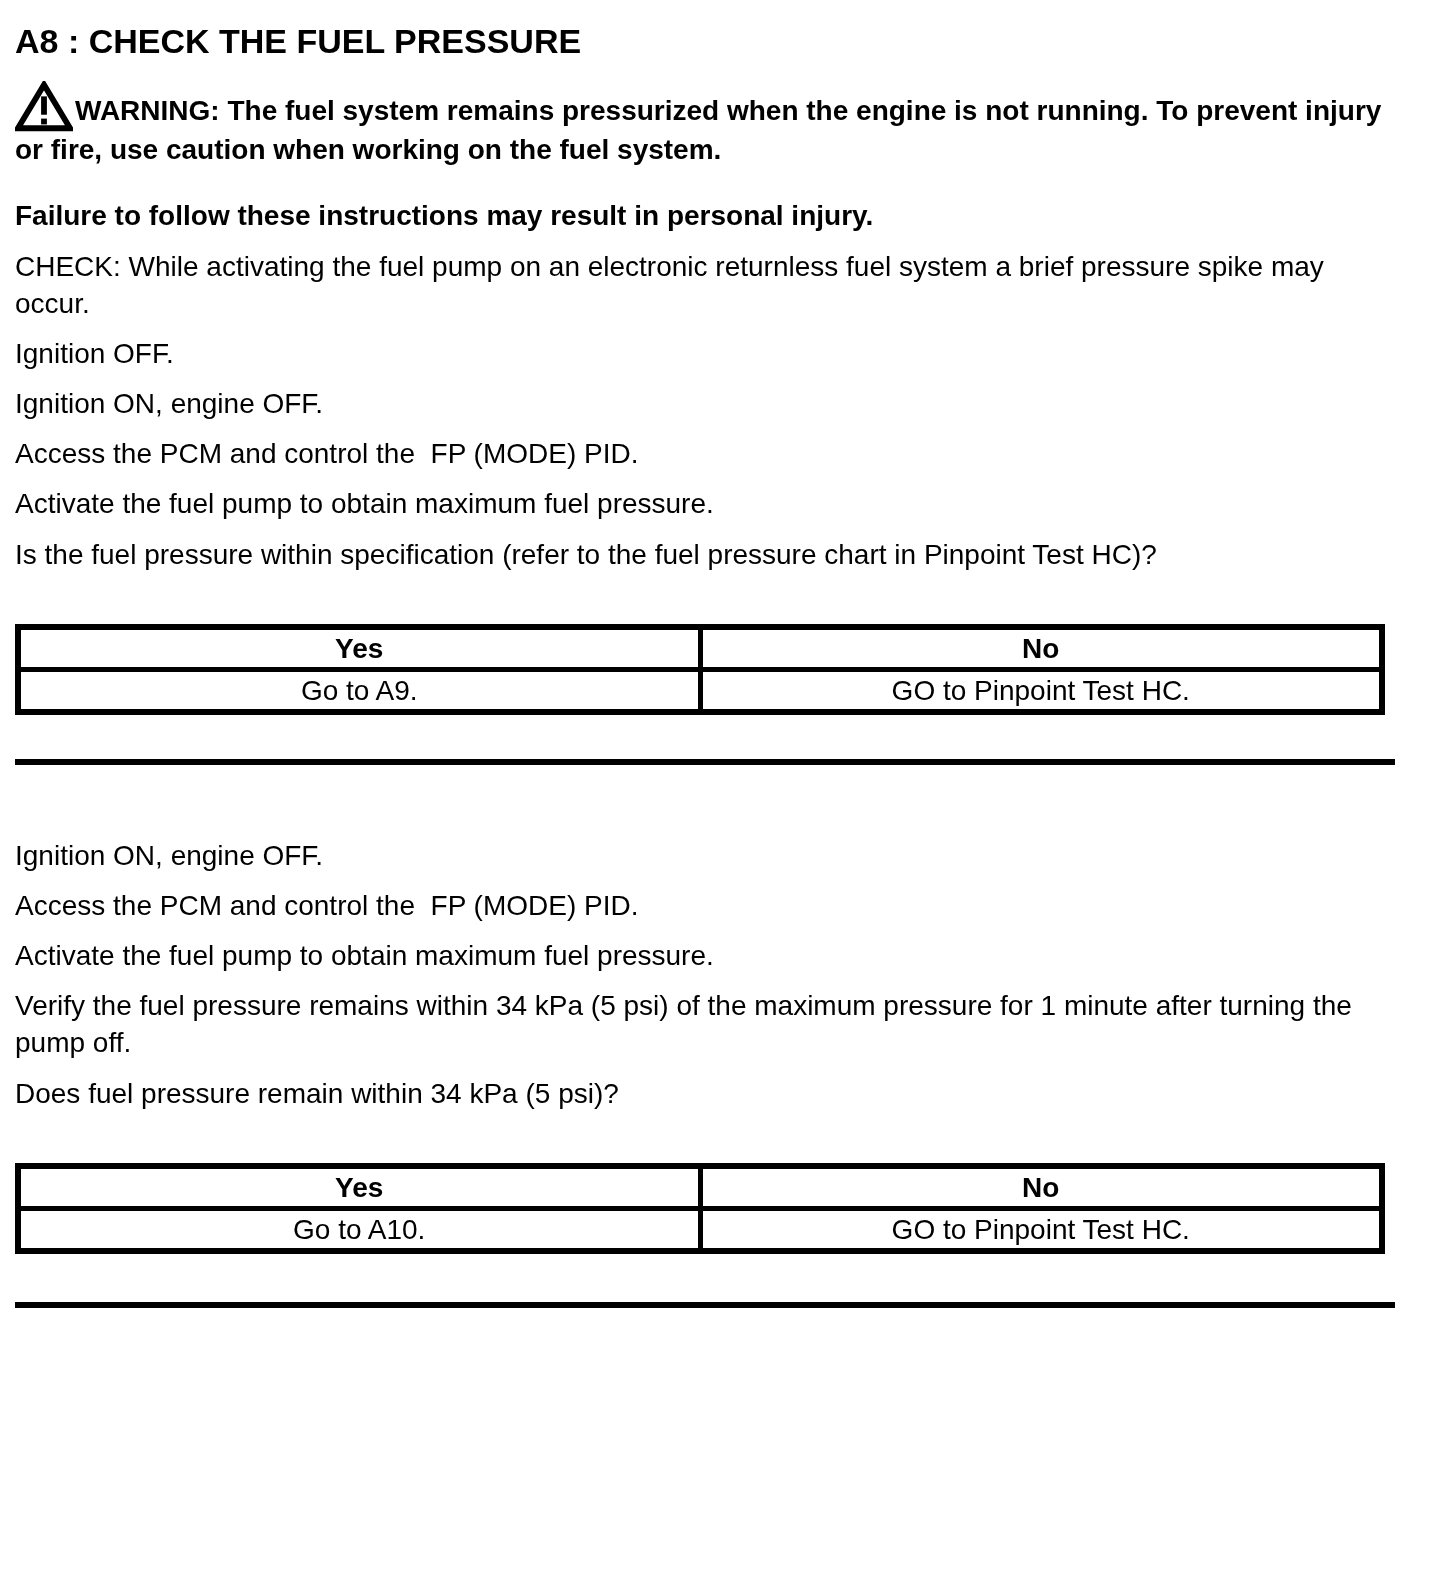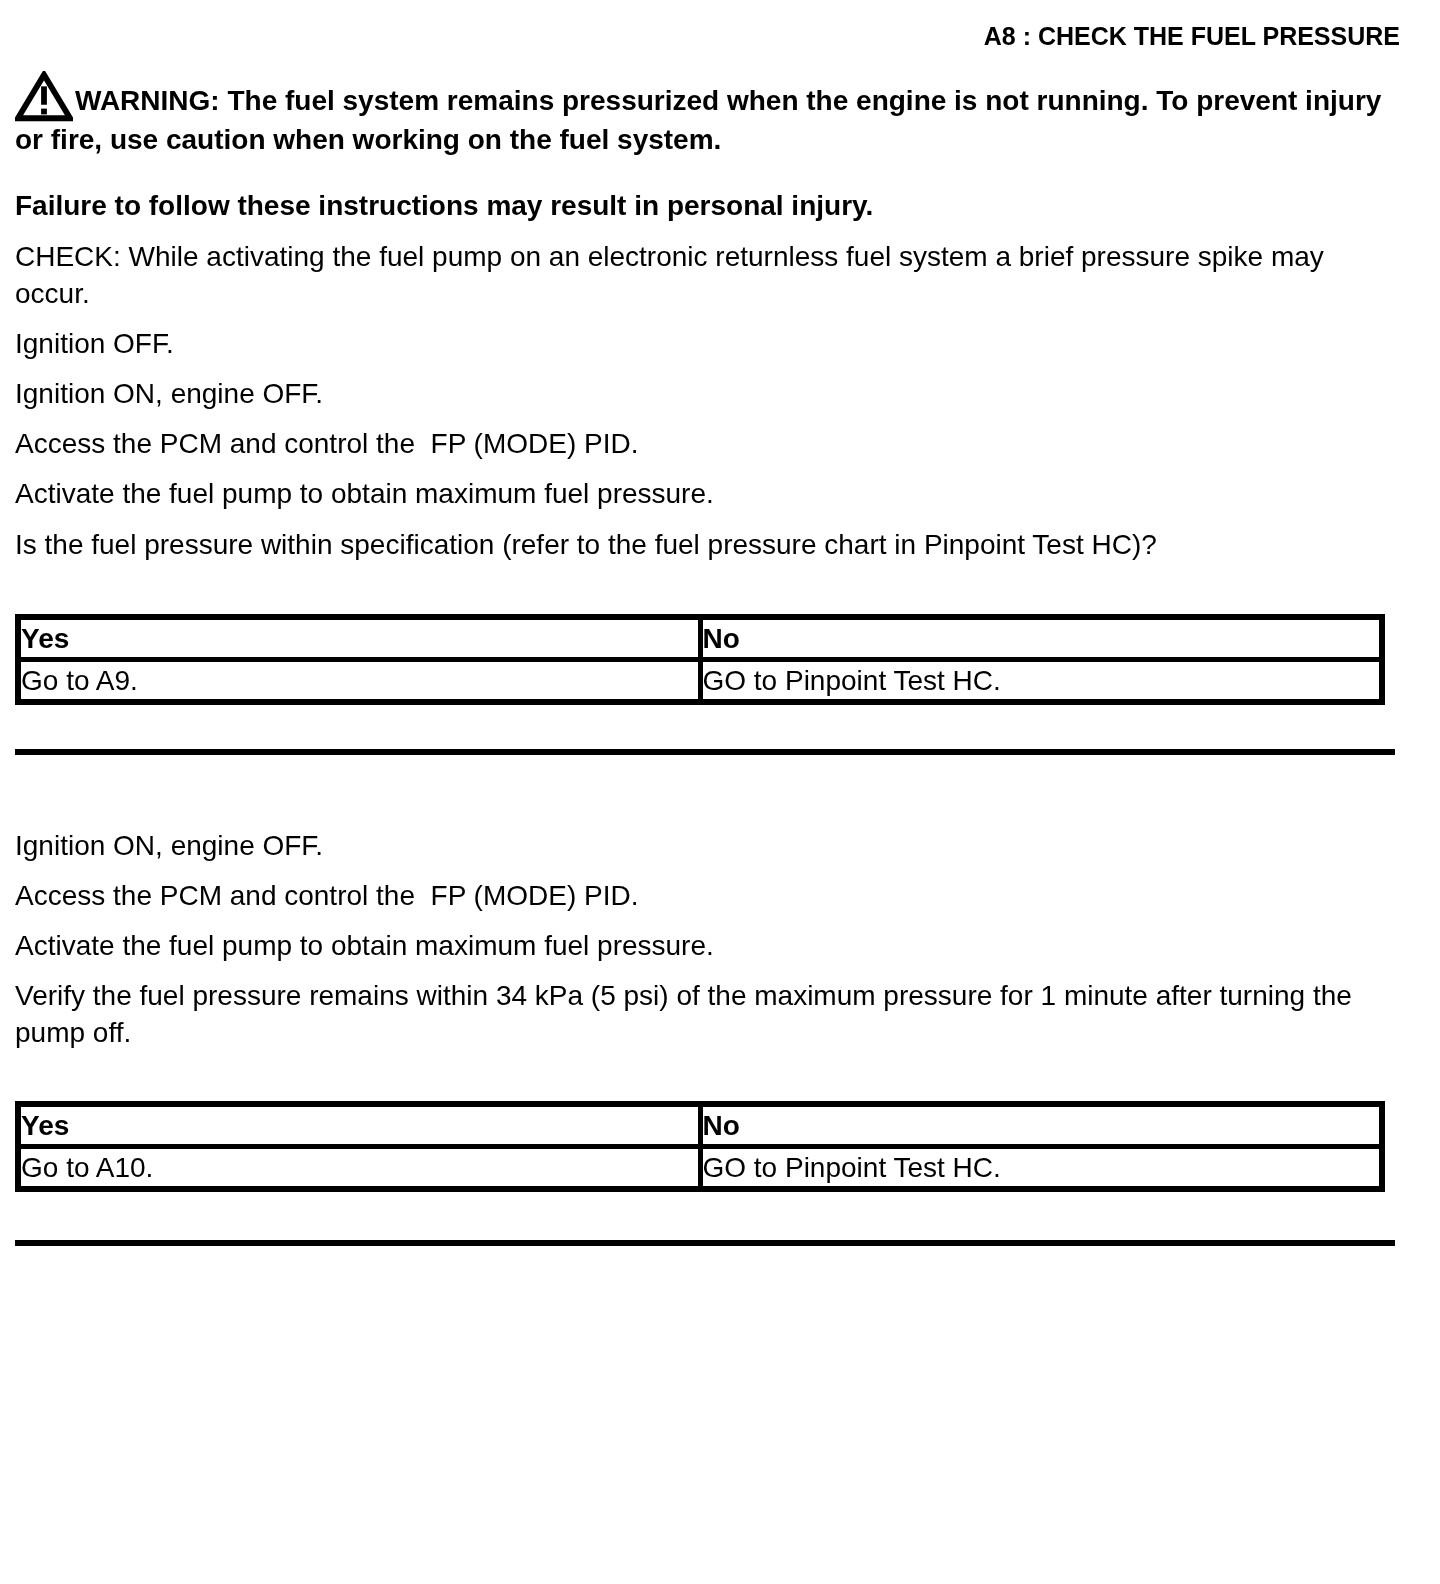--- a/index.html
+++ b/index.html
@@ -11,24 +11,23 @@
     width: 1440px;
     height: 1584px;
     box-sizing: border-box;
     padding: 22px 40px 20px 15px;
     color: #000000;
     font-family: "Liberation Sans", sans-serif;
     font-size: 28px;
     -webkit-font-smoothing: antialiased;
   }
   .section-heading {
-    font-size: 25px;
+    font-size: 34px;
     font-weight: bold;
     margin: 0 0 20px 0;
-    text-align: right;
   }
   .warning-block {
     font-weight: bold;
     line-height: 33px;
     margin: 0 0 16px 0;
   }
   .warning-icon {
     display: inline-block;
     width: 58px;
     height: 52px;
@@ -48,21 +47,21 @@
   table.answer-table {
     border-collapse: collapse;
     table-layout: fixed;
     width: 1370px;
     margin-top: 50px;
     border: 6px solid #000;
   }
   table.answer-table th,
   table.answer-table td {
     border: 5px solid #000;
-    text-align: left;
+    text-align: center;
     vertical-align: middle;
     height: 37px;
     padding: 0;
     font-size: 28px;
   }
   table.answer-table th { font-weight: bold; }
   .divider {
     border: none;
     height: 6px;
     background: #000000;
@@ -119,20 +118,21 @@
 </div>
 
 <div class="section section-a9">
 
 
   <p class="step">Ignition ON, engine OFF.</p>
   <p class="step">Access the PCM and control the  FP (MODE) PID.</p>
   <p class="step">Activate the fuel pump to obtain maximum fuel pressure.</p>
   <p class="step">Verify the fuel pressure remains within 34 kPa (5 psi) of the maximum pressure for 1 minute after turning the pump off.</p>
 
+  <p class="question">Does fuel pressure remain within 34 kPa (5 psi)?</p>
 
   <table class="answer-table">
     <thead>
       <tr>
         <th>Yes</th>
         <th>No</th>
       </tr>
     </thead>
     <tbody>
       <tr>

